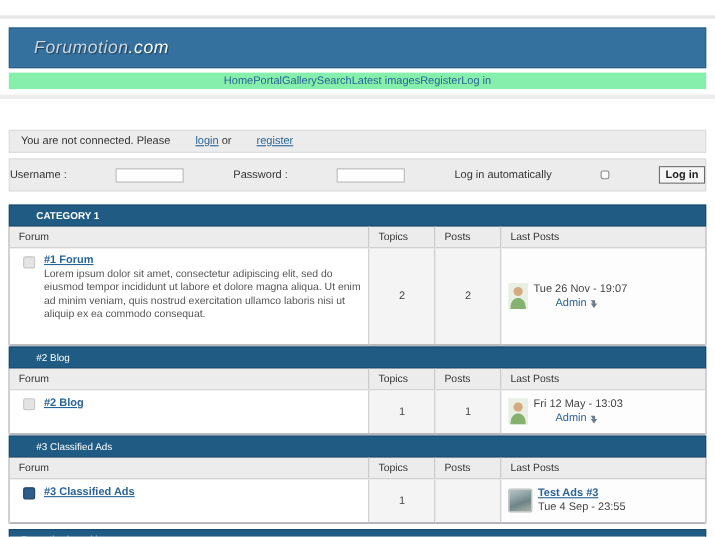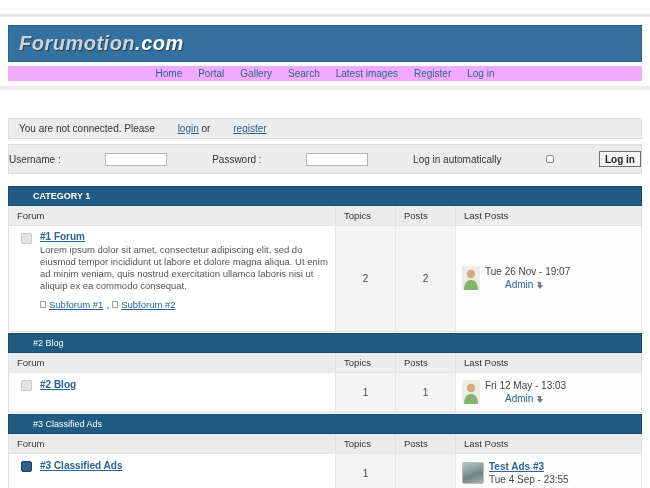--- a/index.html
+++ b/index.html
@@ -4,26 +4,26 @@
 <style>
   * { margin:0; padding:0; box-sizing:border-box; }
   html,body { background:#fff; }
   body { font-family:"Liberation Sans","DejaVu Sans",sans-serif; font-size:10px; color:#444; }
   .page { position:relative; width:650px; height:488px; background:#fff; overflow:hidden; }
 
   .top-rule { height:3px; background:#e7e7e7; margin-top:14px; }
 
   
   .banner { margin:8px 8px 0; height:37px; background:#34719f; border:1px solid #2b5f88; display:flex; align-items:center; padding-left:10px; }
-  .logo { font-size:20px; font-style:italic; font-weight:bold; letter-spacing:.5px; }
+  .logo { font-size:16px; font-style:italic; font-weight:normal; letter-spacing:.5px;margin-left:12px; }
   .logo .main { color:#ccd3d9; text-shadow:1px 1px 1px rgba(0,0,0,.45); }
   .logo .suffix { color:#ffffff; text-shadow:1px 1px 1px rgba(0,0,0,.45); }
 
   
-  .nav { margin:4px 8px 0; background:#f0abfc; height:15px; display:flex; justify-content:center; align-items:center; gap:16px; }
+  .nav { margin:4px 8px 0; background:#86efac; height:15px; display:flex; justify-content:center; align-items:center; }
   .nav a { color:#2a6496; text-decoration:none; font-size:10px; }
   .sub-rule { height:4px; background:#ededed; margin:5px 0 0; }
 
   a.lnk { color:#2a6496; text-decoration:underline; cursor:pointer;margin-left:20px; }
 
   
   .notice { margin:28px 8px 0; background:#ececec; border:1px solid #dcdcdc; padding:4px 10px; color:#333; }
   .login-box { margin:5px 8px 0; background:#ececec; border:1px solid #dcdcdc; height:30px; display:flex; justify-content:space-between; align-items:center; gap:6px; color:#333; }
   .text-input { width:62px; height:13px; border:1px solid #b5b5b5; background:#fff; font-size:9px; padding:0 2px; }
   .checkbox { width:8px; height:8px; border:1px solid #8a8a8a; background:#fdfdfd; border-radius:2px; display:inline-block; }
@@ -105,27 +105,20 @@
       <div class="th">Forum</div>
       <div class="th c">Topics</div>
       <div class="th c">Posts</div>
       <div class="th c">Last Posts</div>
 
       <div class="cell forum-cell">
         <span class="status-icon"></span>
         <div>
           <a class="forum-title">#1 Forum</a>
           <div class="forum-desc">Lorem ipsum dolor sit amet, consectetur adipiscing elit, sed do eiusmod tempor incididunt ut labore et dolore magna aliqua. Ut enim ad minim veniam, quis nostrud exercitation ullamco laboris nisi ut aliquip ex ea commodo consequat.</div>
-          <div class="subforums">
-            <span class="subforum-icon"></span>
-            <a>Subforum #1</a>
-            <span>, </span>
-            <span class="subforum-icon"></span>
-            <a>Subforum #2</a>
-          </div>
         </div>
       </div>
       <div class="cell num-cell">2</div>
       <div class="cell num-cell">2</div>
       <div class="cell last-cell">
         <svg class="avatar" width="18" height="24" viewBox="0 0 18 24">
           <rect x="0" y="0" width="18" height="24" fill="#e9efe4"></rect>
           <circle cx="9" cy="8" r="4.2" fill="#d4aa80"></circle>
           <path d="M2 24 C2 16 6 14 9 14 C12 14 16 16 16 24 Z" fill="#86b270"></path>
         </svg>

